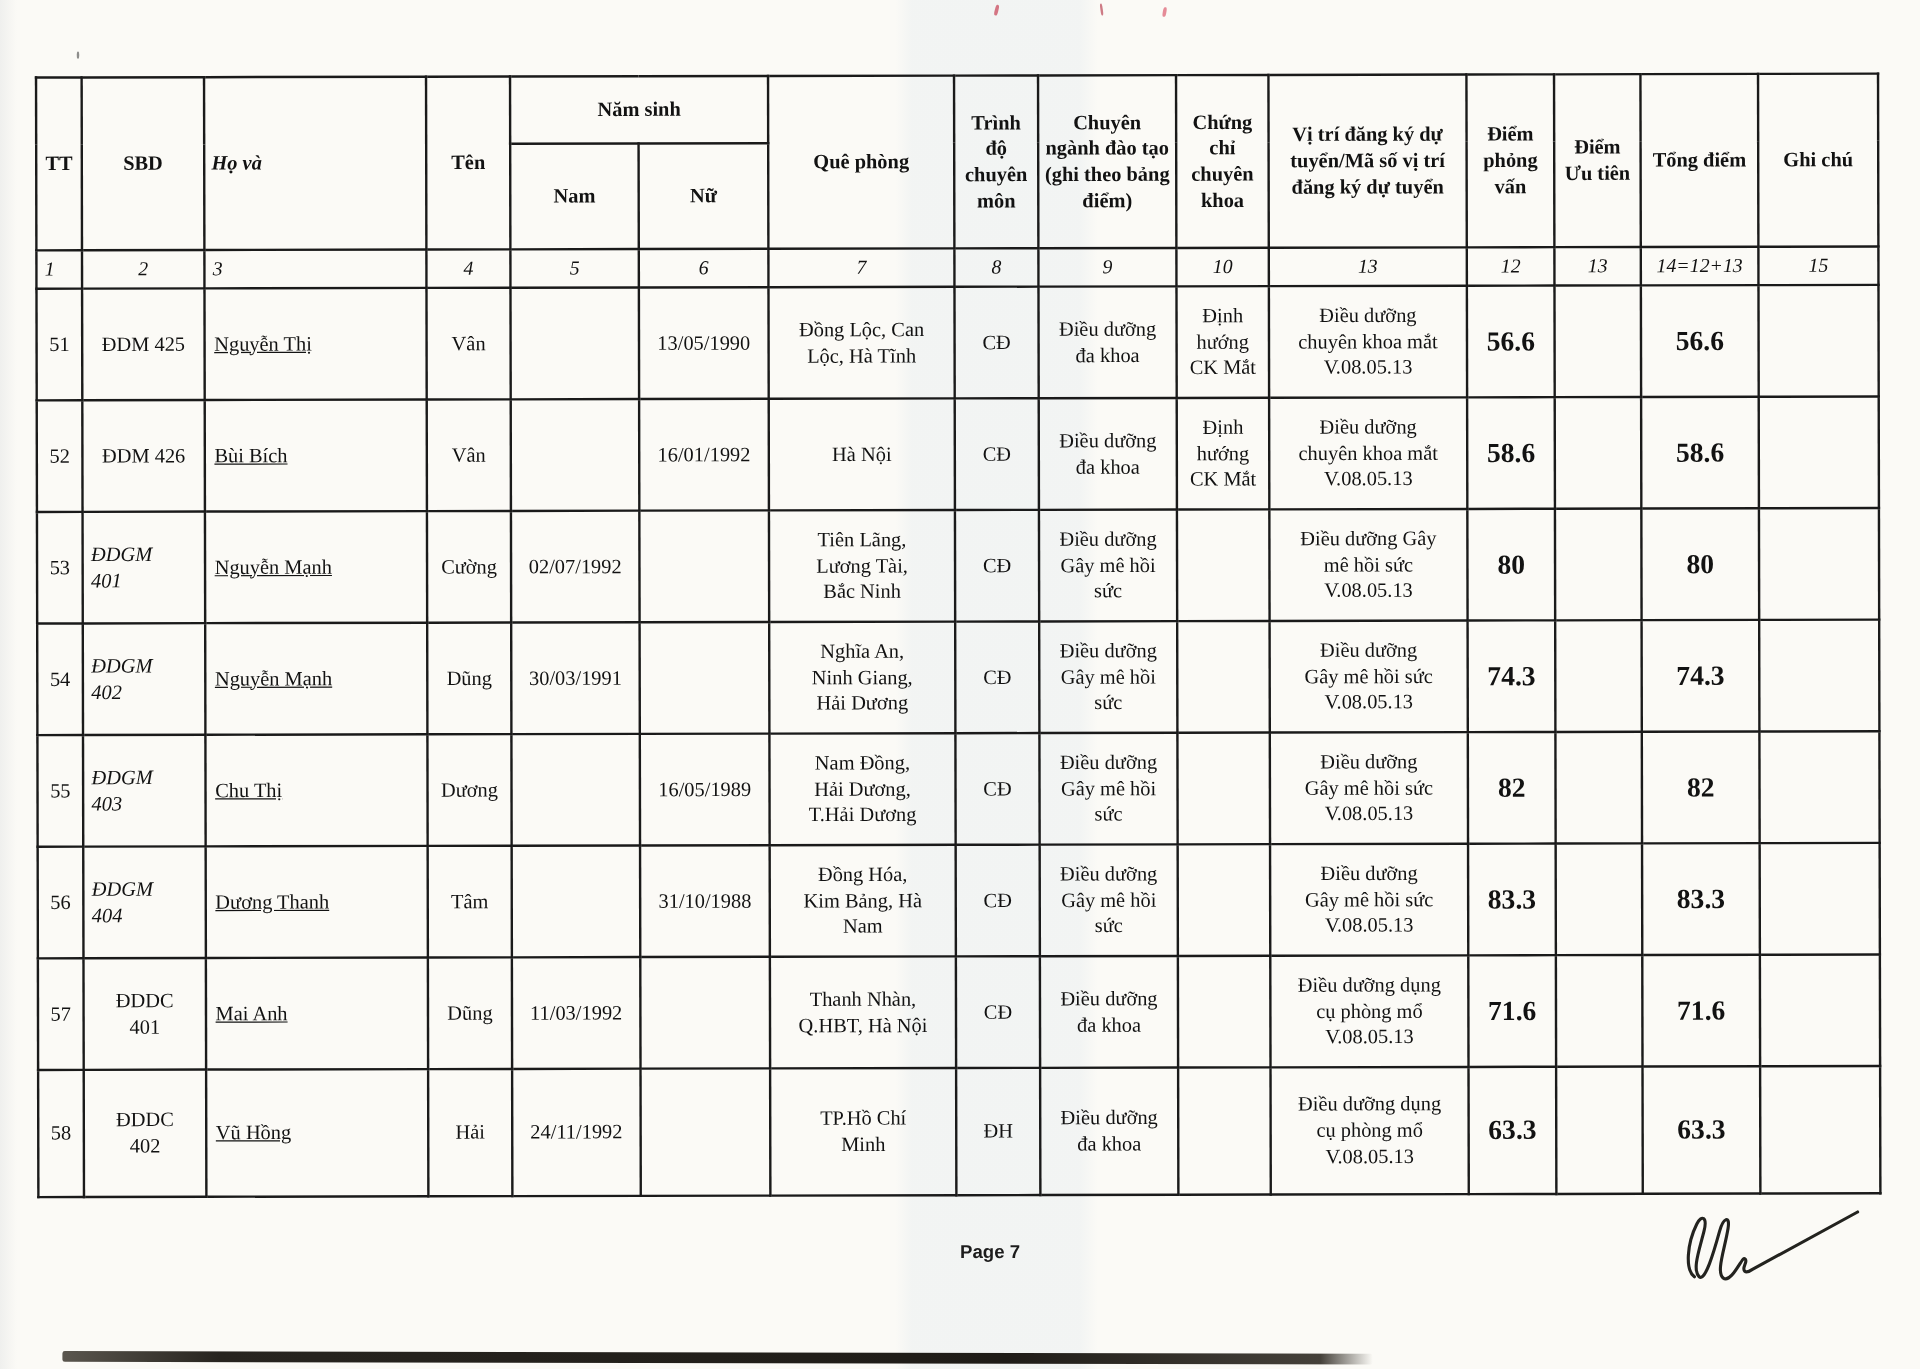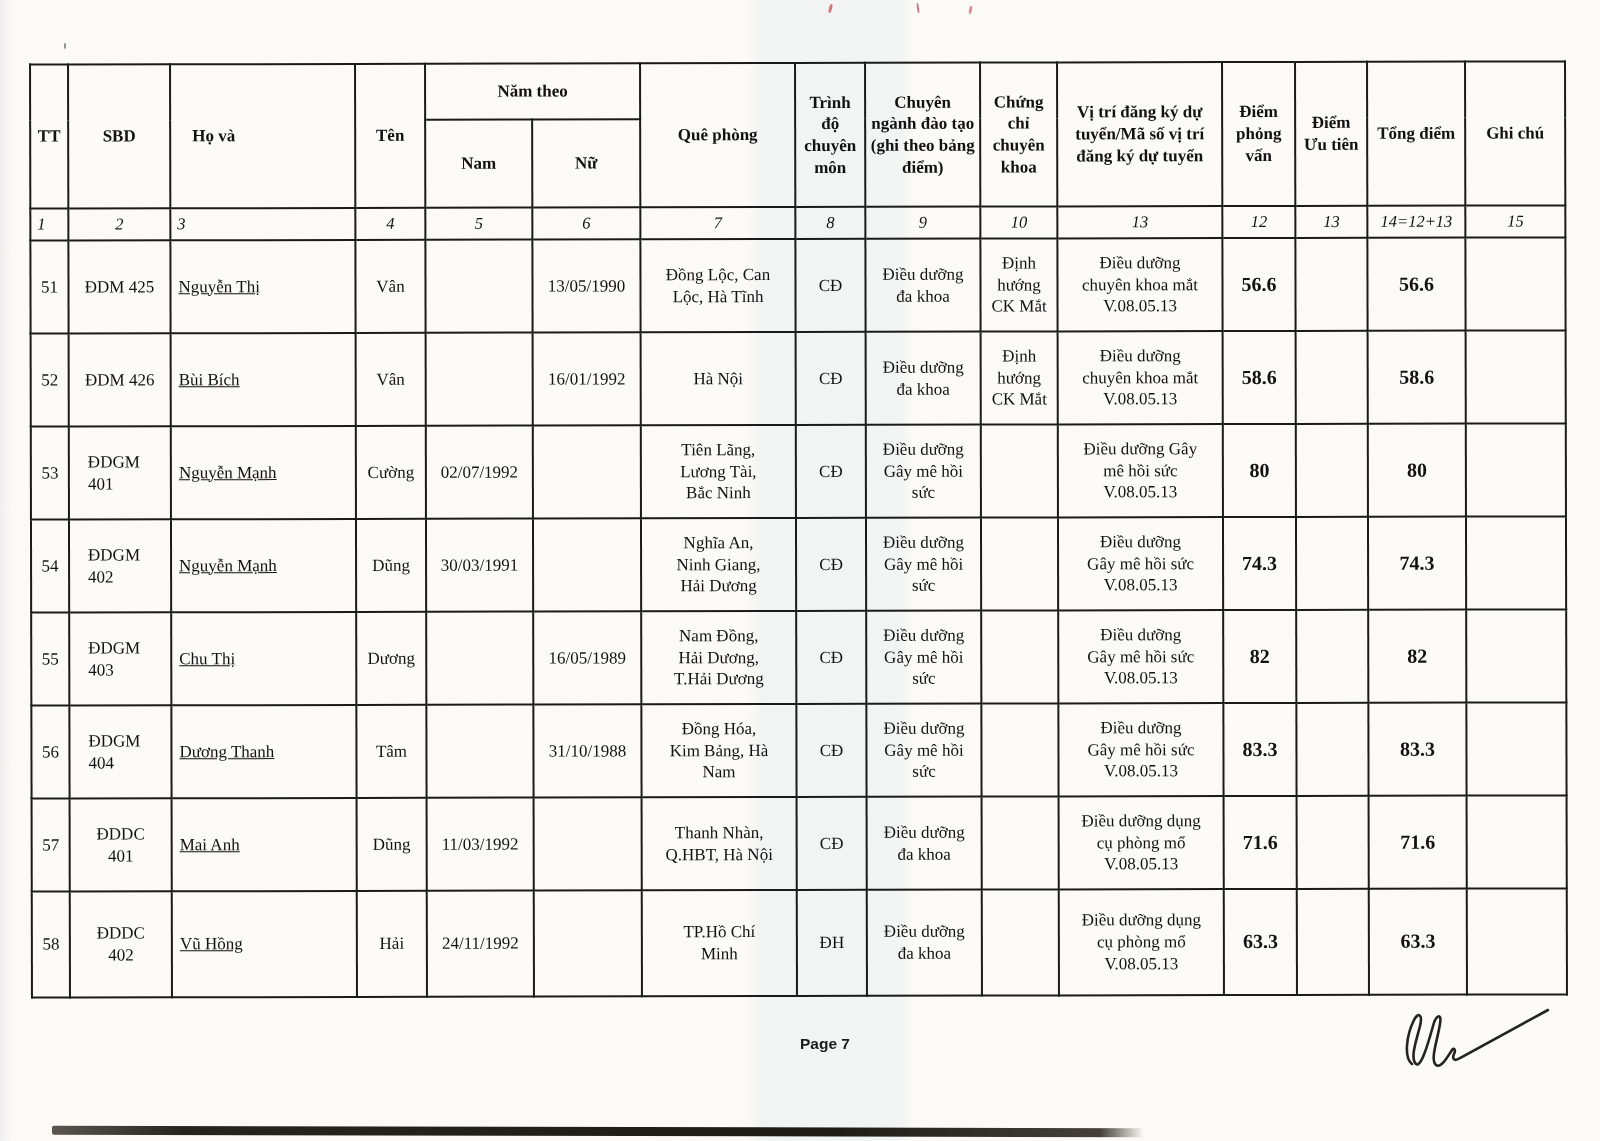--- a/index.html
+++ b/index.html
@@ -18,23 +18,23 @@
   thead th{font-weight:bold;}
   thead tr.h1{height:56px;}
   thead tr.h2{height:88px;}
   thead tr.numrow{height:32px;}
   .numrow td{font-style:italic;font-size:16.5px;font-weight:normal;}
   .numrow .nleft{text-align:left;padding-left:6px;}
   tbody tr{height:93px;}
   tbody tr:last-child{height:106px;}
   td.c-hova{text-align:left;padding-left:7px;text-decoration:underline;}
   td.c-sbd{white-space:pre-line;}
-  td.c-sbd.sbd-left{text-align:left;padding-left:18px;}
+  td.c-sbd.sbd-left{text-align:left;padding-left:6px;font-style:italic;}
   td.c-que,td.c-vitri,td.c-nganh,td.c-chungchi{white-space:pre-line;}
-  td.c-score{font-weight:bold;font-size:20px;}
+  td.c-score{font-weight:bold;font-size:23px;}
   .page-label{position:absolute;left:740px;top:1035px;width:110px;text-align:right;
     font-family:"Liberation Sans",sans-serif;font-weight:bold;font-size:15.5px;color:#1c1c1c;}
   .signature{position:absolute;left:1388px;top:998px;width:168px;height:82px;}
   .scan-bar{position:absolute;left:52px;top:1127px;width:1092px;height:9px;border-radius:2px;
     transform:rotate(0.12deg);
     background:linear-gradient(90deg,#5a564e 0%,#27241f 12%,#1f1c17 72%,#45413a 96%,rgba(70,66,58,0) 100%);}
   .speck{position:absolute;border-radius:40%;}
   .speck.s1{left:829px;top:4px;width:3px;height:9px;background:#c56;transform:rotate(14deg);opacity:.8;}
   .speck.s2{left:917px;top:3px;width:2px;height:10px;background:#b45;transform:rotate(-8deg);opacity:.7;}
   .speck.s3{left:969px;top:6px;width:3px;height:8px;background:#d67;transform:rotate(10deg);opacity:.75;}
@@ -64,23 +64,23 @@
         <col style="width:165px">
         <col style="width:73px">
       <col style="width:72px">
         <col style="width:98px">
         <col style="width:100px">
     </colgroup>
     <thead>
       <tr class="h1">
         <th rowspan="2">TT</th>
         <th rowspan="2">SBD</th>
-        <th rowspan="2" style="text-align:left;padding-left:21px;">Họ và</th>
+        <th rowspan="2" style="text-align:left;padding-left:5px;font-style:italic;">Họ và</th>
         <th rowspan="2">Tên</th>
-        <th colspan="2">Năm theo</th>
+        <th colspan="2">Năm sinh</th>
         <th rowspan="2">Quê phòng</th>
         <th rowspan="2">Trình độ chuyên môn</th>
         <th rowspan="2">Chuyên ngành đào tạo (ghi theo bảng điểm)</th>
         <th rowspan="2">Chứng chỉ chuyên khoa</th>
         <th rowspan="2">Vị trí đăng ký dự tuyển/Mã số vị trí đăng ký dự tuyển</th>
         <th rowspan="2">Điểm phỏng vấn</th>
         <th rowspan="2">Điểm Ưu tiên</th>
         <th rowspan="2">Tổng điểm</th>
         <th rowspan="2">Ghi chú</th>
       </tr>

